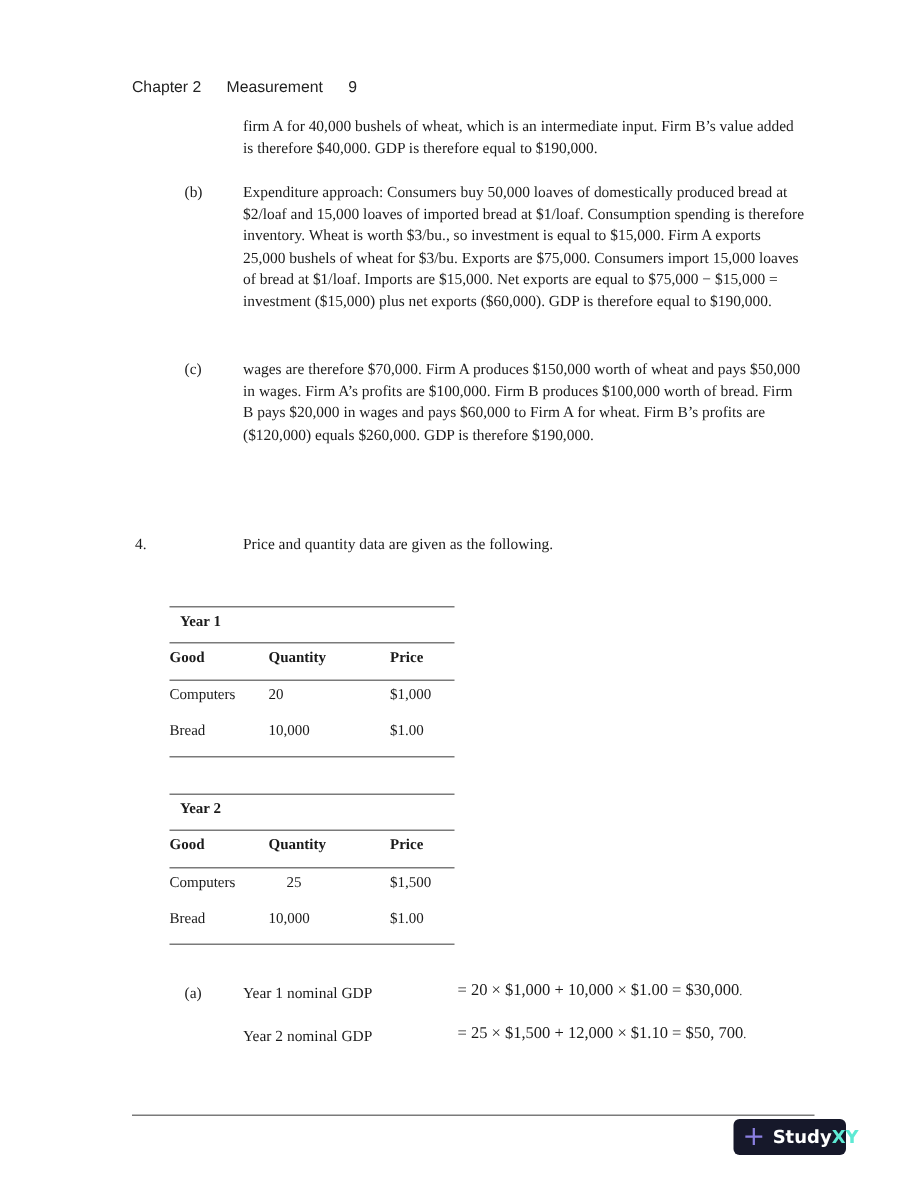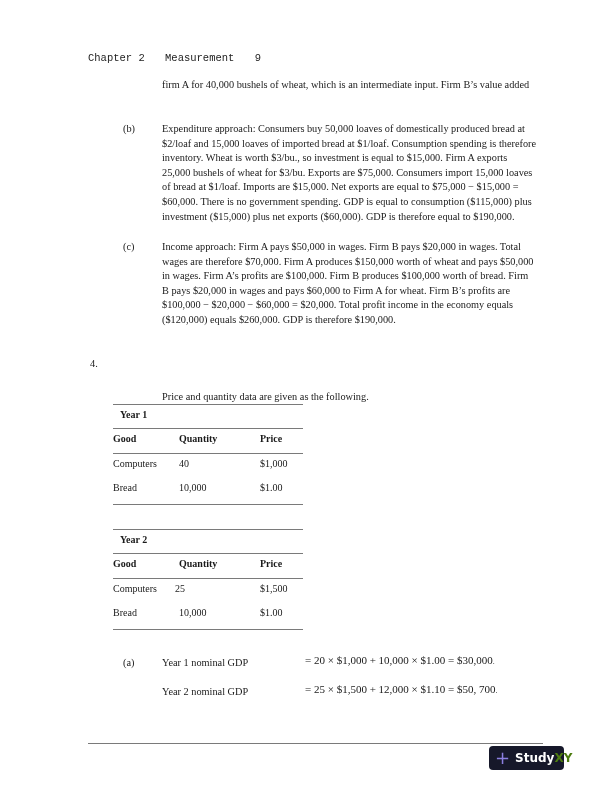--- a/index.html
+++ b/index.html
@@ -2,118 +2,116 @@
 <html><head>
 <meta charset="utf-8">
 <style>
   html, body { margin: 0; padding: 0; background: #ffffff; }
   body {
     width: 612px; height: 792px; position: relative; overflow: hidden;
     font-family: "Liberation Serif", serif; color: #1a1a1a;
   }
   .header {
     position: absolute; left: 88px; top: 52px;
-    font-family: Liberation Mono, monospace; font-size: 10.5px; color: #222;
+    font-family: Liberation Sans, sans-serif; font-size: 10.5px; color: #222;
   }
   .header span { margin-right: 14px; }
   .para {
     position: absolute; left: 162px; width: 410px;
     font-size: 10.3px; line-height: 14.6px; text-align: left;
   }
   .label {
     position: absolute; left: 123px; font-size: 10.3px; line-height: 14.6px;
   }
   .num-label { position: absolute; left: 90px; font-size: 10.3px; }
-  .q4-text { position: absolute; left: 162px; font-size: 10.3px; margin-top: 33px; }
+  .q4-text { position: absolute; left: 162px; font-size: 10.3px; }
 
   .tbl { position: absolute; left: 113px; width: 190px; font-size: 10px; }
   .tbl .rule { position: absolute; left: 0; width: 190px; height: 1px; background: #7a7a7a; }
   .tbl .cell { position: absolute; white-space: nowrap; }
   .tbl .bold { font-weight: bold; }
 
   .eq-label { position: absolute; font-size: 10.3px; }
   .eq { position: absolute; font-size: 11px; font-family: "Liberation Serif", serif; margin-left: 48px; }
 
   .footer-rule {
     position: absolute; left: 88px; top: 743px; width: 455px; height: 1px; background: #7a7a7a;
   }
   .badge {
     position: absolute; left: 489px; top: 746px; width: 75px; height: 24px;
     background: #16182a; border-radius: 4px; display: flex; align-items: center;
     padding-left: 6px; box-sizing: border-box;
     font-family: "DejaVu Sans", sans-serif; font-weight: bold; font-size: 12px;
   }
   .badge .plus { color: #8b7fe0; font-size: 18px; font-weight: normal; margin-right: 5px; line-height: 1; }
   .badge .w1 { color: #ffffff; }
-  .badge .w2 { color: #4d7c0f; }
+  .badge .w2 { color: #5eead4; }
 </style>
 </head>
 <body>
 
 <div class="header">
   <span>Chapter 2</span>
   <span>Measurement</span>
   <span>9</span>
 </div>
 
 <div class="para" style="top:78px;">
   <div>firm A for 40,000 bushels of wheat, which is an intermediate input. Firm B’s value added</div>
+  <div>is therefore $40,000. GDP is therefore equal to $190,000.</div>
 </div>
 
 <div class="label" style="top:122px;">(b)</div>
 <div class="para" style="top:122px;">
   <div>Expenditure approach: Consumers buy 50,000 loaves of domestically produced bread at</div>
   <div>$2/loaf and 15,000 loaves of imported bread at $1/loaf. Consumption spending is therefore</div>
   <div>inventory. Wheat is worth $3/bu., so investment is equal to $15,000. Firm A exports</div>
   <div>25,000 bushels of wheat for $3/bu. Exports are $75,000. Consumers import 15,000 loaves</div>
   <div>of bread at $1/loaf. Imports are $15,000. Net exports are equal to $75,000 − $15,000 =</div>
-  <div>$60,000. There is no government spending. GDP is equal to consumption ($115,000) plus</div>
   <div>investment ($15,000) plus net exports ($60,000). GDP is therefore equal to $190,000.</div>
 </div>
 
 <div class="label" style="top:240px;">(c)</div>
 <div class="para" style="top:240px;">
-  <div>Income approach: Firm A pays $50,000 in wages. Firm B pays $20,000 in wages. Total</div>
   <div>wages are therefore $70,000. Firm A produces $150,000 worth of wheat and pays $50,000</div>
   <div>in wages. Firm A’s profits are $100,000. Firm B produces $100,000 worth of bread. Firm</div>
   <div>B pays $20,000 in wages and pays $60,000 to Firm A for wheat. Firm B’s profits are</div>
-  <div>$100,000 − $20,000 − $60,000 = $20,000. Total profit income in the economy equals</div>
   <div>($120,000) equals $260,000. GDP is therefore $190,000.</div>
 </div>
 
 <div class="num-label" style="top:358px;">4.</div>
 <div class="q4-text" style="top:358px;">Price and quantity data are given as the following.</div>
 
 <div class="tbl" style="top:404px;">
   <div class="rule" style="top:0;"></div>
   <div class="cell bold" style="left:7px; top:5px;">Year 1</div>
   <div class="rule" style="top:24px;"></div>
   <div class="cell bold" style="left:0; top:29px;">Good</div>
   <div class="cell bold" style="left:66px; top:29px;">Quantity</div>
   <div class="cell bold" style="left:147px; top:29px;">Price</div>
   <div class="rule" style="top:49px;"></div>
   <div class="cell" style="left:0; top:54px;">Computers</div>
-  <div class="cell" style="left:66px; top:54px;">40</div>
+  <div class="cell" style="left:66px; top:54px;">20</div>
   <div class="cell" style="left:147px; top:54px;">$1,000</div>
   <div class="cell" style="left:0; top:78px;">Bread</div>
   <div class="cell" style="left:66px; top:78px;">10,000</div>
   <div class="cell" style="left:147px; top:78px;">$1.00</div>
   <div class="rule" style="top:100px;"></div>
 </div>
 
 <div class="tbl" style="top:529px;">
   <div class="rule" style="top:0;"></div>
   <div class="cell bold" style="left:7px; top:5px;">Year 2</div>
   <div class="rule" style="top:24px;"></div>
   <div class="cell bold" style="left:0; top:29px;">Good</div>
   <div class="cell bold" style="left:66px; top:29px;">Quantity</div>
   <div class="cell bold" style="left:147px; top:29px;">Price</div>
   <div class="rule" style="top:49px;"></div>
   <div class="cell" style="left:0; top:54px;">Computers</div>
-  <div class="cell" style="left:62px; top:54px;text-align:right;">25</div>
+  <div class="cell" style="left:78px; top:54px;text-align:right;">25</div>
   <div class="cell" style="left:147px; top:54px;">$1,500</div>
   <div class="cell" style="left:0; top:78px;">Bread</div>
   <div class="cell" style="left:66px; top:78px;">10,000</div>
   <div class="cell" style="left:147px; top:78px;">$1.00</div>
   <div class="rule" style="top:100px;"></div>
 </div>
 
 <div class="eq-label" style="left:123px; top:657px;">(a)</div>
 <div class="eq-label" style="left:162px; top:657px;">Year 1 nominal GDP</div>
 <div class="eq" style="left:257px; top:654px;">

